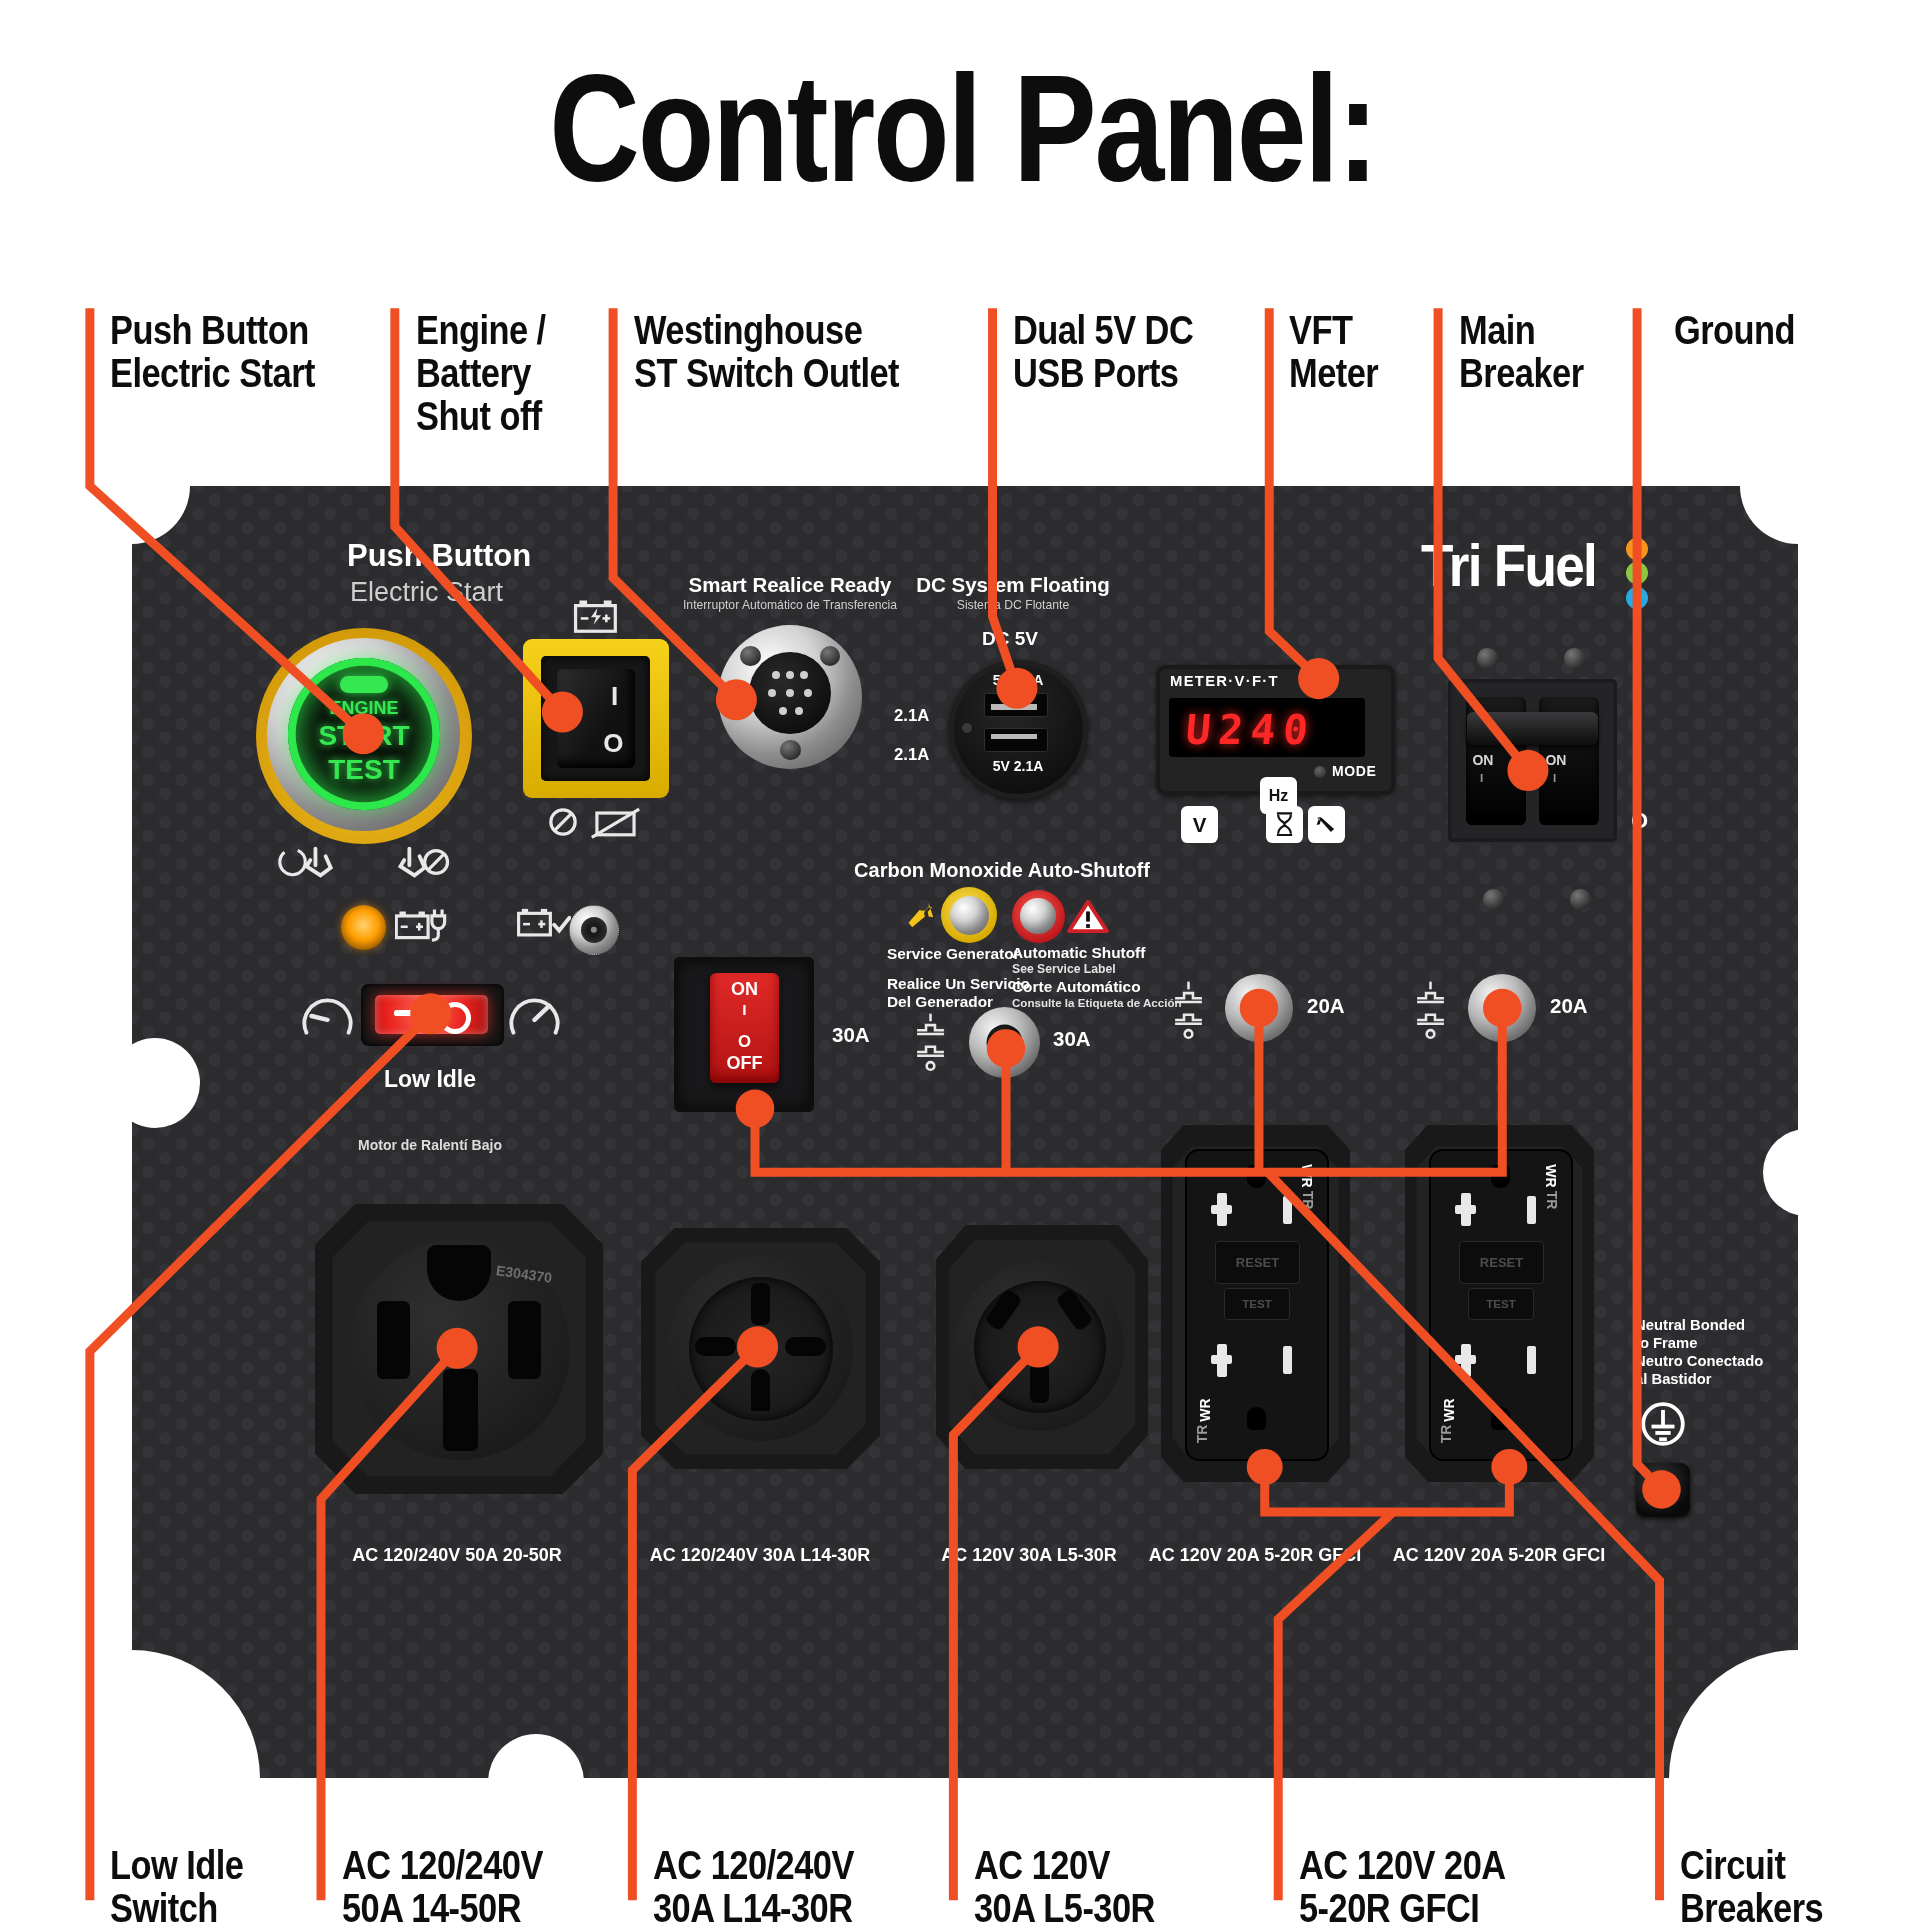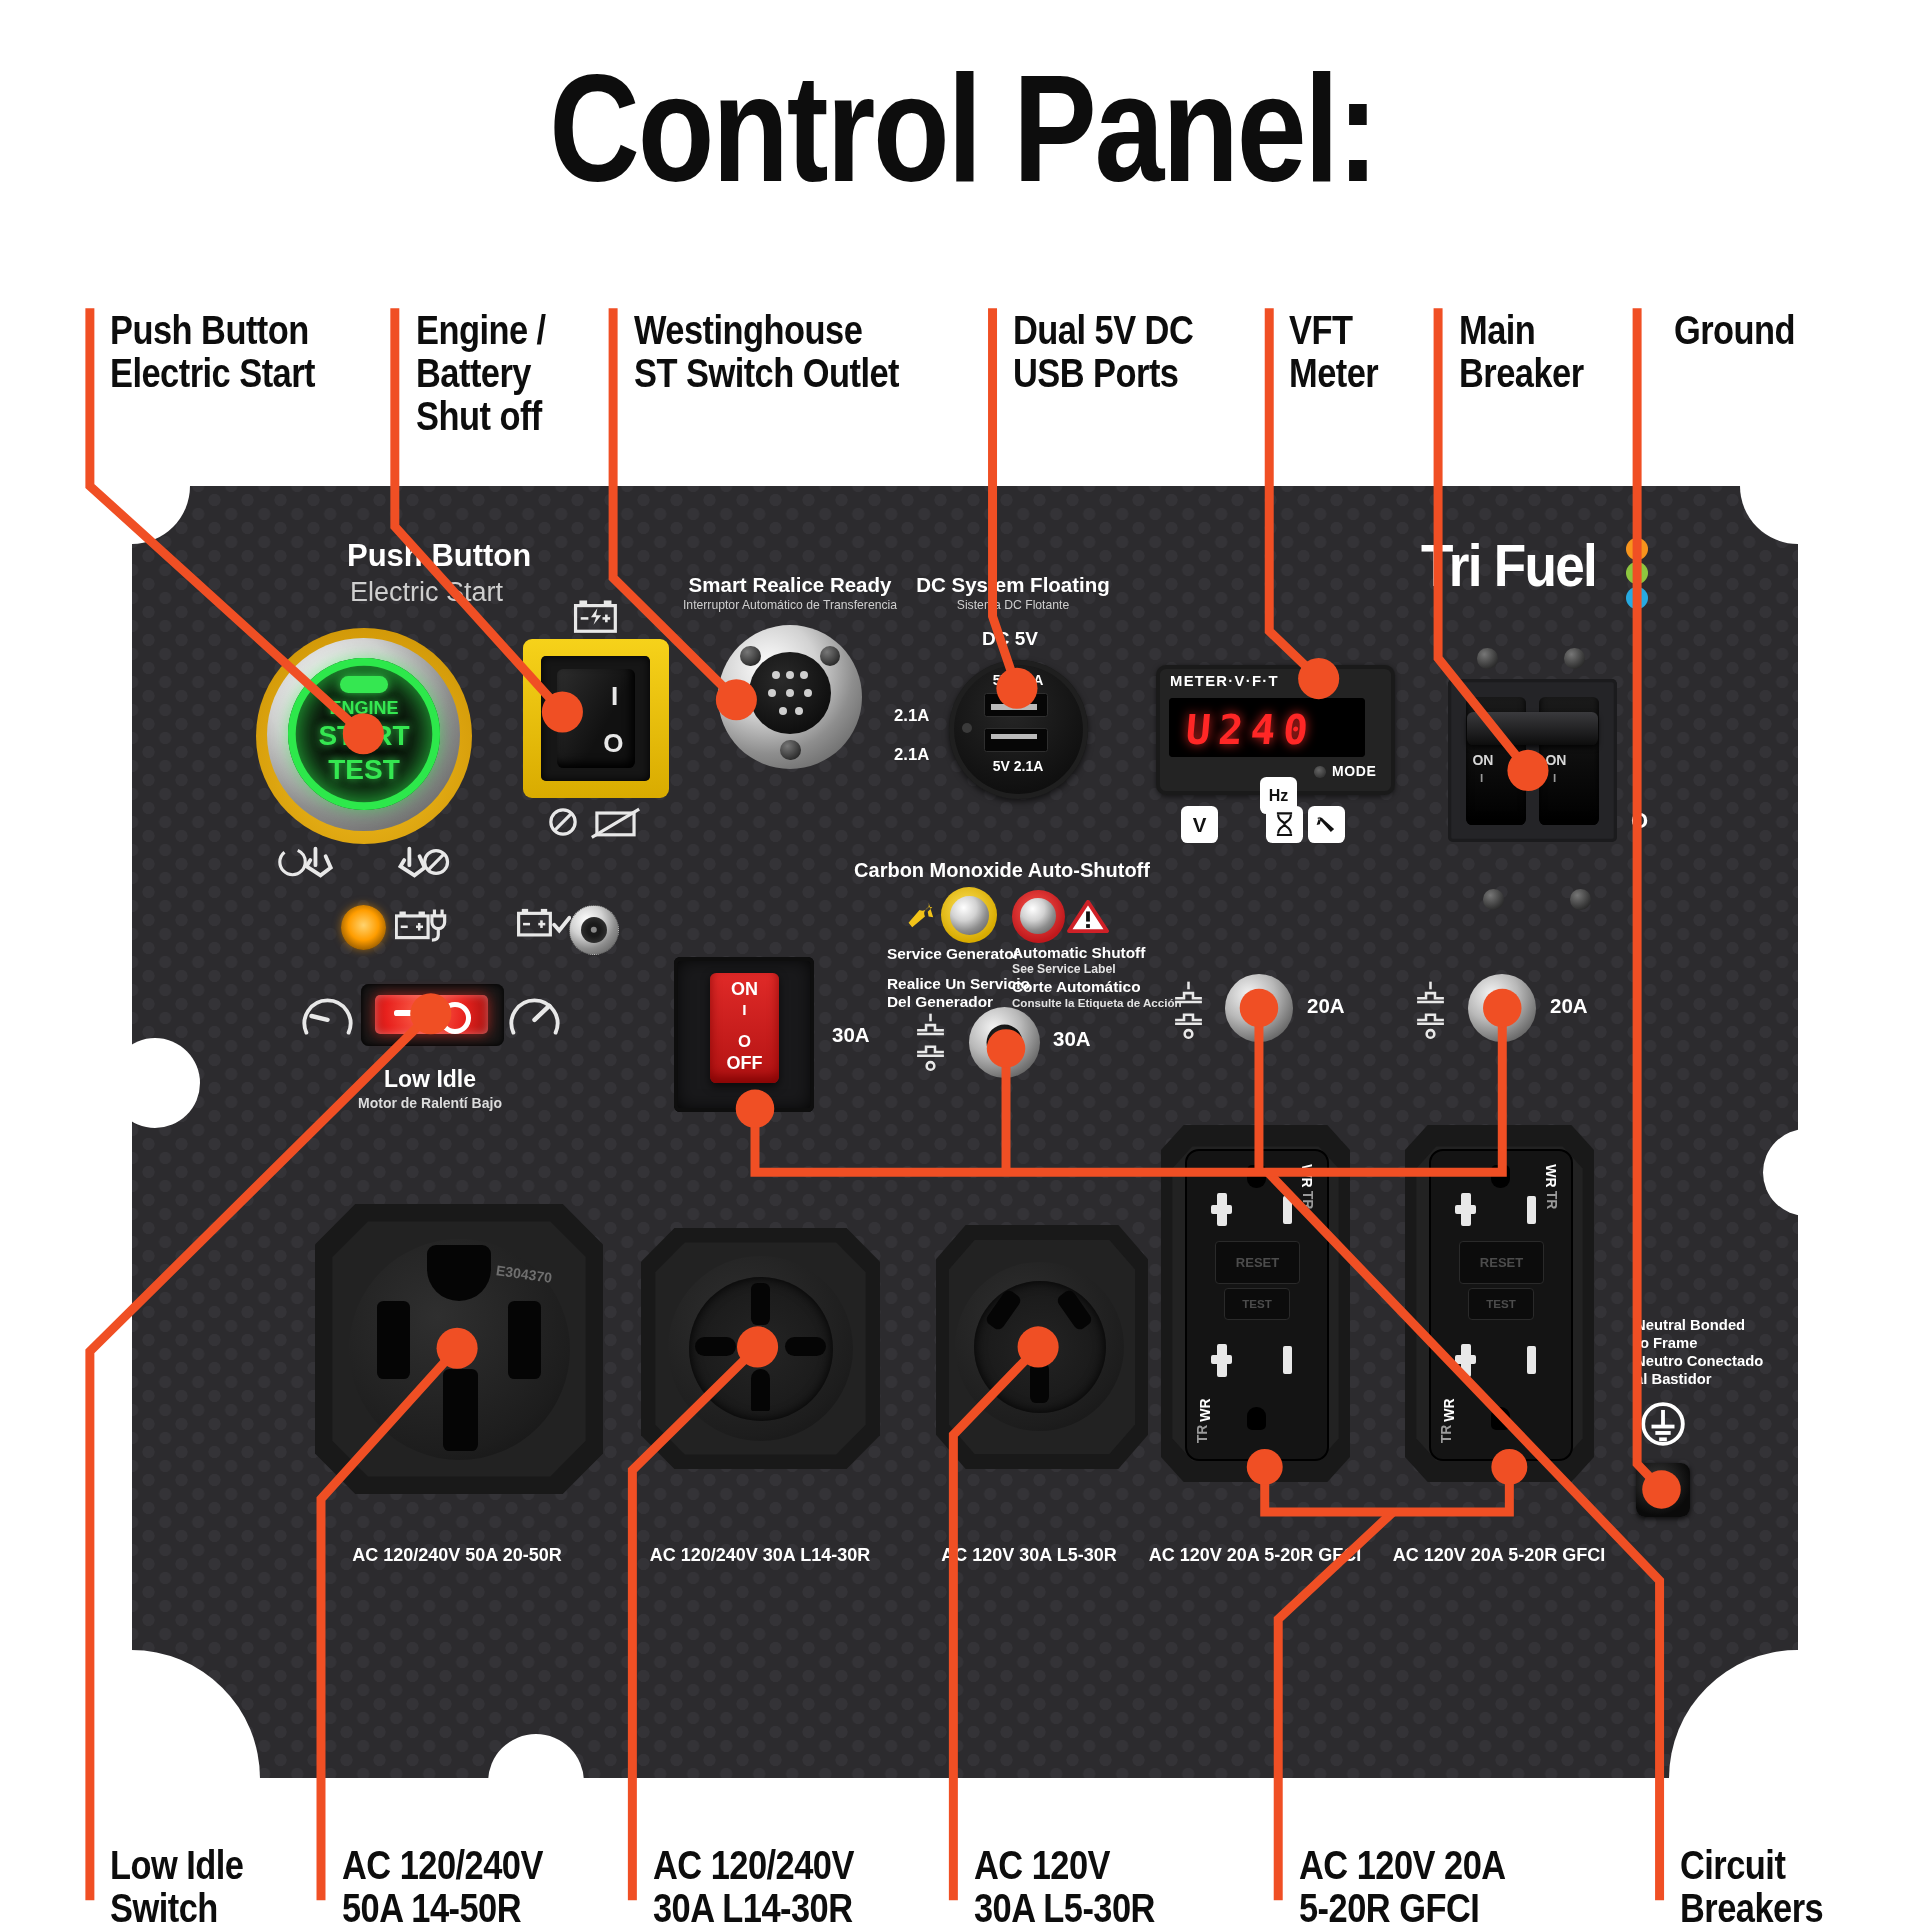--- a/index.html
+++ b/index.html
@@ -293,21 +293,21 @@
   <div class="abs" style="left:361px;top:984px;width:143px;height:62px;background:#151515;border-radius:7.7px;box-shadow:inset 0 0 6.4px #000;"></div>
   <div class="abs" style="left:375px;top:995px;width:113px;height:39px;border-radius:5.1px;background:radial-gradient(circle at 45% 45%,#ff6a52,#e8211d 60%,#a31210);box-shadow:0 0 14px rgba(240,50,40,.65), inset 0 0 9px rgba(255,255,255,.35);">
     <div style="position:absolute;left:19px;top:15.4px;width:23px;height:5.8px;background:#fff;border-radius:2.6px;"></div>
     <div style="position:absolute;right:16.7px;top:7px;width:22px;height:22px;border:5.1px solid #fff;border-radius:50%;"></div>
   </div>
   <svg class="abs" style="left:507px;top:994px;" width="55" height="44" viewBox="0 0 86 68">
     <path d="M10 60 a36 36 0 1 1 66 0" fill="none" stroke="#e8e8e8" stroke-width="6" stroke-linecap="round"></path>
     <line x1="43" y1="40" x2="66" y2="18" stroke="#e8e8e8" stroke-width="7" stroke-linecap="round"></line>
   </svg>
   <div class="ptext c" style="left:430px;top:1066px;font-size:23px;">Low Idle</div>
-  <div class="ptext c sub" style="left:430px;top:1095px;font-size:14px;font-weight:bold;color:#dcdcdc;">Motor de Ralentí Bajo</div>
+  <div class="ptext c sub" style="left:430px;top:1137px;font-size:14px;font-weight:bold;color:#dcdcdc;">Motor de Ralentí Bajo</div>
 
   <div class="abs" style="left:674px;top:957px;width:140px;height:155px;background:#19191b;border-radius:6.4px;box-shadow:inset 0 0 0 3.9px #0e0e0e, inset 0 0 19px #000;"></div>
   <div class="abs" style="left:710px;top:973px;width:69px;height:110px;border-radius:6.4px;background:linear-gradient(#e02a28,#b31313);box-shadow:0 3.9px 9px rgba(0,0,0,.6), inset 0 -6.4px 10.3px rgba(120,0,0,.8);">
     <div style="position:absolute;left:50%;top:6.4px;transform:translateX(-50%);color:#fff;font-weight:bold;font-size:18px;">ON</div>
     <div style="position:absolute;left:50%;top:28px;transform:translateX(-50%);color:#fff;font-weight:bold;font-size:15.4px;">I</div>
     <div style="position:absolute;left:50%;top:59px;transform:translateX(-50%);color:#fff;font-weight:bold;font-size:16.7px;">O</div>
     <div style="position:absolute;left:50%;top:80px;transform:translateX(-50%);color:#fff;font-weight:bold;font-size:18px;">OFF</div>
   </div>
   <div class="ptext" style="left:832px;top:1023px;font-size:20.5px;">30A</div>
 

